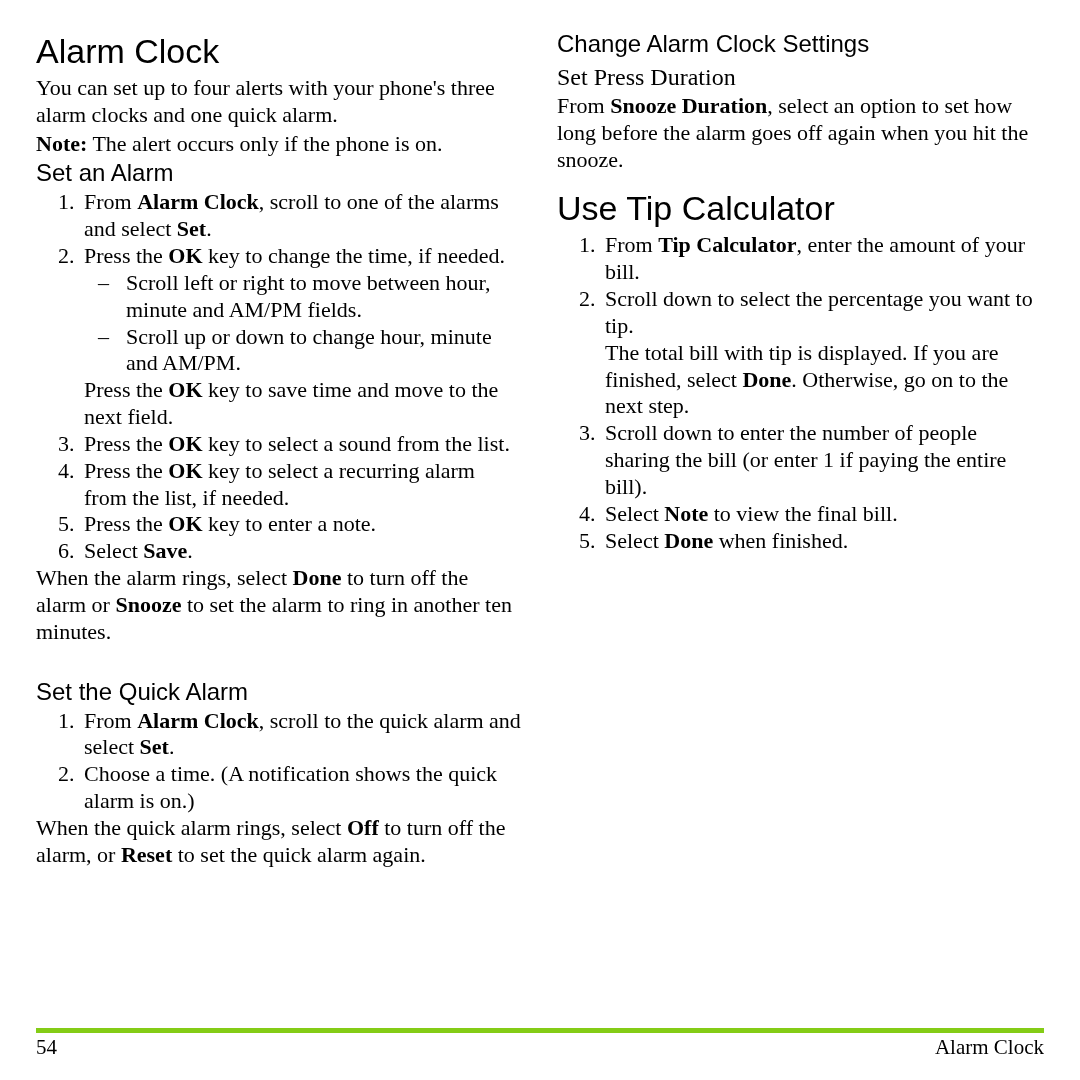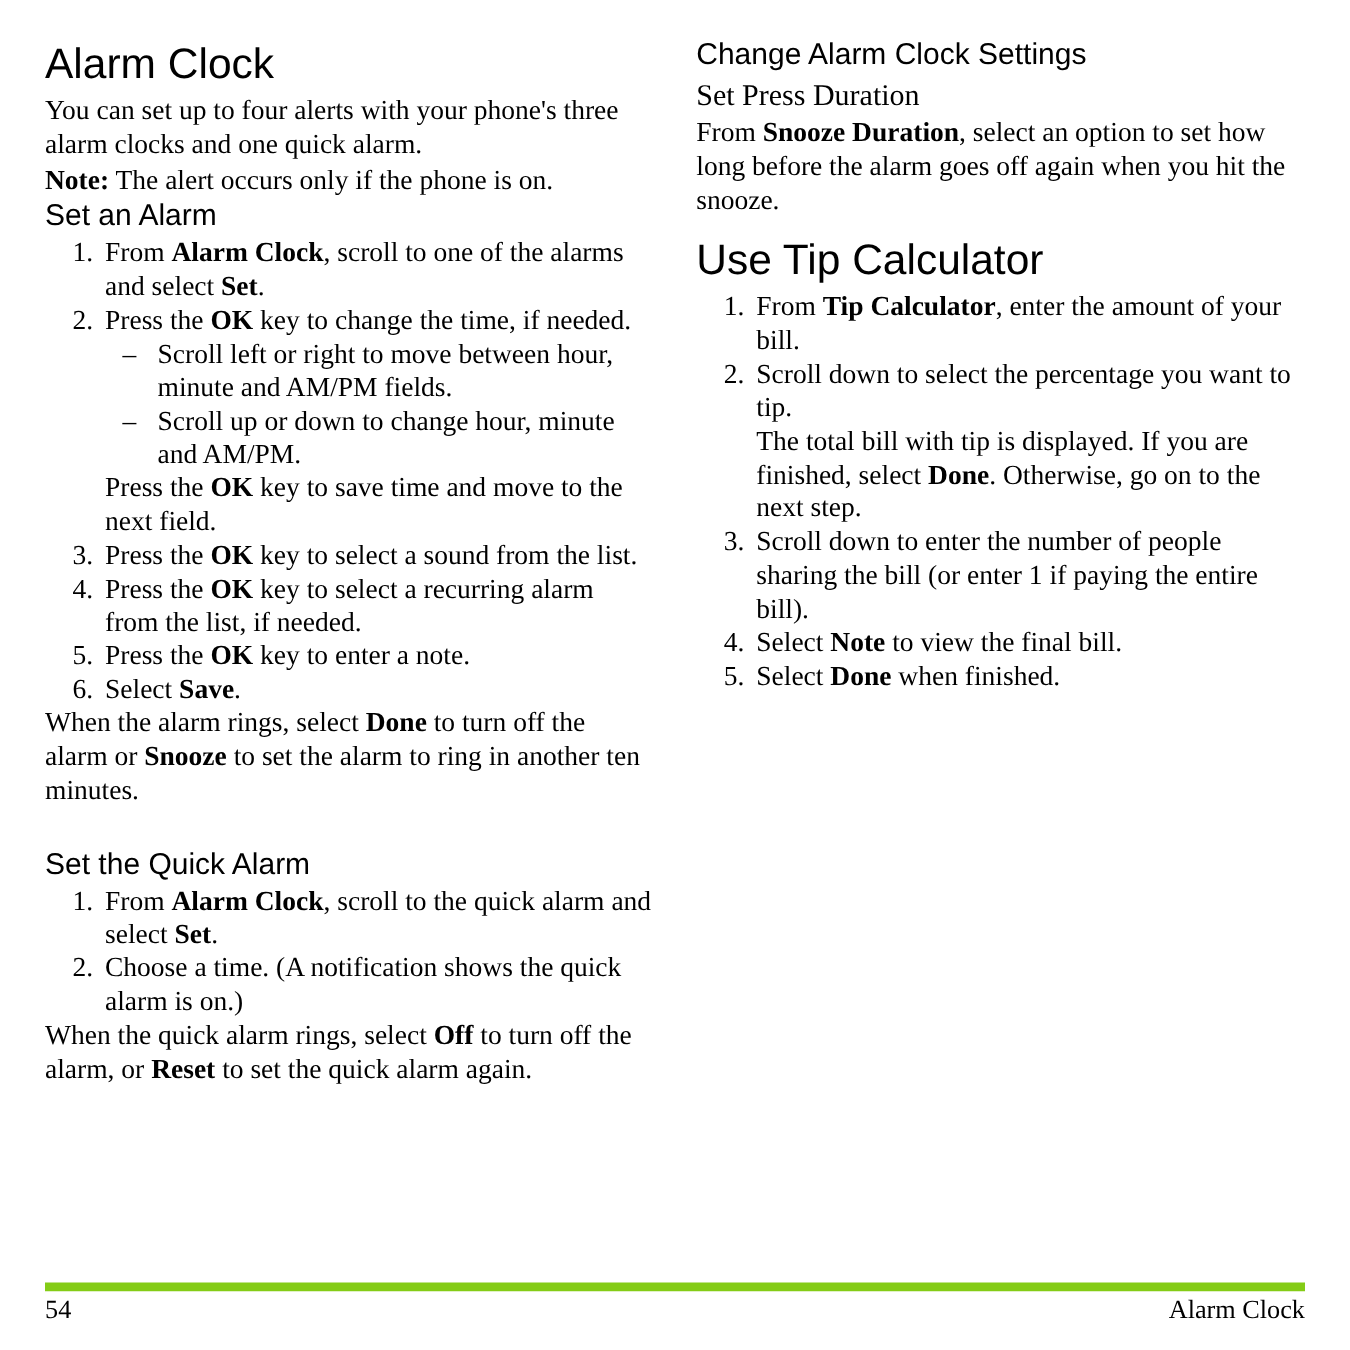--- a/index.html
+++ b/index.html
@@ -54,21 +54,21 @@
     padding-left: 38px;
     margin-top: 0;
   }
   ul.dash li { position: relative; }
   ul.dash li::before {
     content: "–";
     position: absolute;
     left: -24px;
   }
   .footer {
-    border-top: 7px solid #84cc16;
+    border-top: 5px solid #84cc16;
     display: flex;
     justify-content: space-between;
     font-size: 21px;
     padding-top: 2px;
     margin-top: 8px;
   }
   b { font-weight: bold; }
 </style>
 </head>
 <body>

